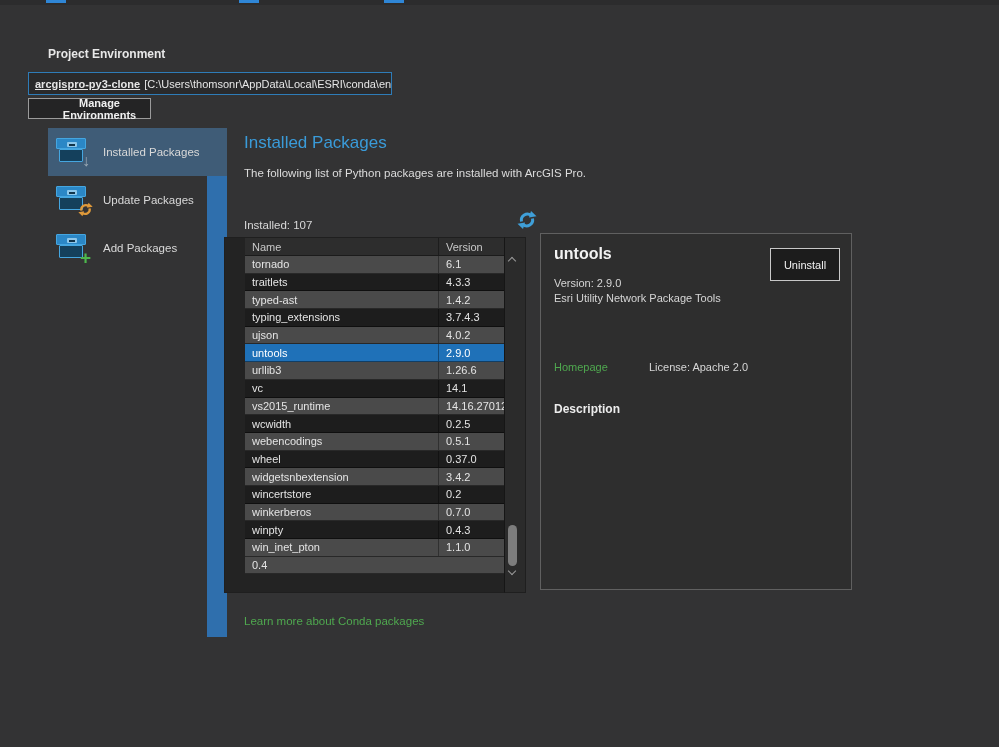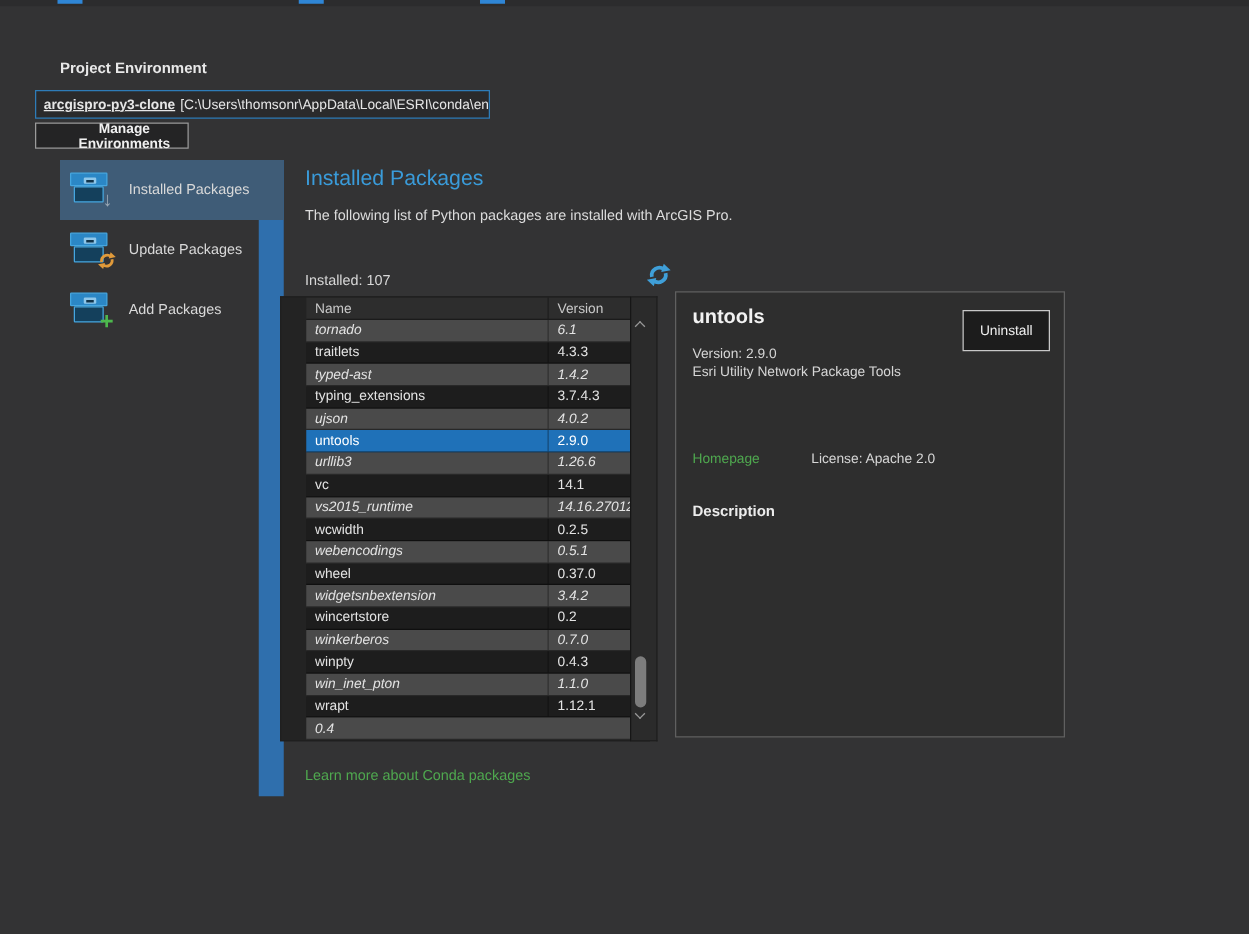--- a/index.html
+++ b/index.html
@@ -81,21 +81,21 @@
     font-size:11px; color:#c8c8c8; border-bottom:1px solid #1b1b1b;
   }
   .col-name  { width:194px; flex:0 0 194px; padding-left:7px; display:flex; align-items:center;
                border-right:1px solid rgba(0,0,0,0.35); overflow:hidden; white-space:nowrap; }
   .col-ver   { width:85px; flex:0 0 85px; padding-left:7px; display:flex; align-items:center;
                overflow:hidden; white-space:nowrap; }
   .tbl-row {
     height:17.7px; flex:0 0 17.7px; display:flex; font-size:11px; color:#e4e4e4;
     border-bottom:1px solid rgba(0,0,0,0.45); cursor:pointer;
   }
-  .row-light { background:#4a4a4a;font-style:italic; }
+  .row-light { background:#4a4a4a; }
   .row-dark  { background:#1d1d1d; }
   .row-selected { background:#1f71b8 !important; color:#ffffff; }
 
   
   .scrollbar {
     left:504px; top:237px; width:16px; height:356px;
     background:#2b2b2b; border:1px solid #1f1f1f; border-left:1px solid #161616;
   }
   .sb-chev { position:absolute; left:4px; width:7px; height:7px; }
   .sb-chev span {
@@ -291,24 +291,20 @@
     <div class="tbl-row row-dark">
       <div class="col-name">winpty</div>
       <div class="col-ver">0.4.3</div>
     </div>
 
     <div class="tbl-row row-light">
       <div class="col-name">win_inet_pton</div>
       <div class="col-ver">1.1.0</div>
     </div>
 
-    <div class="tbl-row row-dark">
-      <div class="col-name">wrapt</div>
-      <div class="col-ver">1.12.1</div>
-    </div>
 
     <div class="tbl-row row-light">
       <div class="col-ver">0.4</div>
     </div>
   </div>
 
 <div class="abs scrollbar">
   <div class="sb-chev sb-up">
       <span></span>
     </div>

